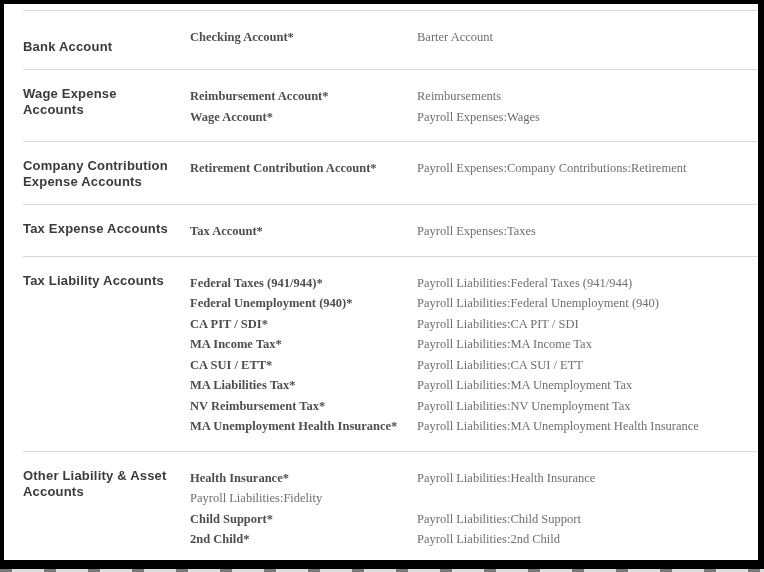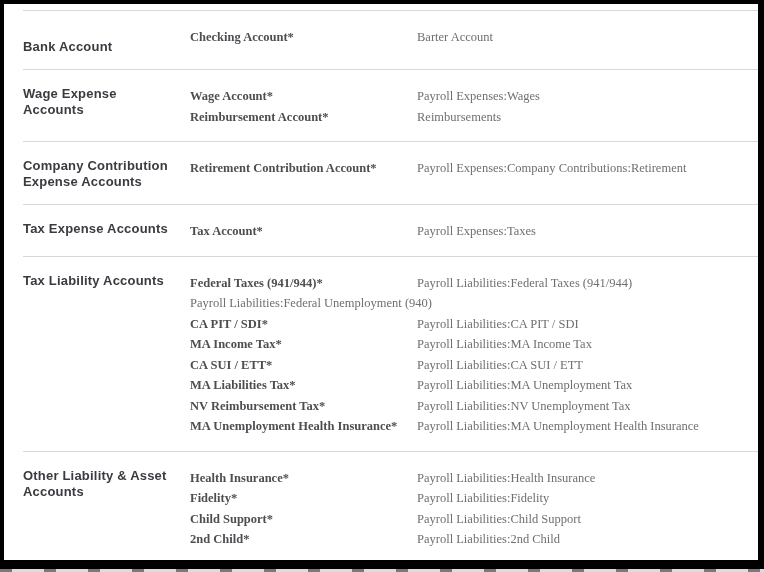--- a/index.html
+++ b/index.html
@@ -89,28 +89,28 @@
     <div class="field-value">Barter Account</div>
   </div>
 </div>
   </div>
 
   <div class="section">
     <div class="section-label">Wage Expense
 Accounts</div>
     <div class="rows">
   <div class="row">
+    <div class="field-label">Reimbursement Account*</div>
+    <div class="field-value">Reimbursements</div>
+  </div>
+
+  <div class="row">
     <div class="field-label">Wage Account*</div>
     <div class="field-value">Payroll Expenses:Wages</div>
   </div>
-
-  <div class="row">
-    <div class="field-label">Reimbursement Account*</div>
-    <div class="field-value">Reimbursements</div>
-  </div>
 </div>
   </div>
 
   <div class="section">
     <div class="section-label">Company Contribution
 Expense Accounts</div>
     <div class="rows">
   <div class="row">
     <div class="field-label">Retirement Contribution Account*</div>
     <div class="field-value">Payroll Expenses:Company Contributions:Retirement</div>
@@ -130,20 +130,21 @@
 
   <div class="section">
     <div class="section-label">Tax Liability Accounts</div>
     <div class="rows">
   <div class="row">
     <div class="field-label">Federal Taxes (941/944)*</div>
     <div class="field-value">Payroll Liabilities:Federal Taxes (941/944)</div>
   </div>
 
   <div class="row">
+    <div class="field-label">Federal Unemployment (940)*</div>
     <div class="field-value">Payroll Liabilities:Federal Unemployment (940)</div>
   </div>
 
   <div class="row">
     <div class="field-label">CA PIT / SDI*</div>
     <div class="field-value">Payroll Liabilities:CA PIT / SDI</div>
   </div>
 
   <div class="row">
     <div class="field-label">MA Income Tax*</div>
@@ -175,21 +176,20 @@
   <div class="section">
     <div class="section-label">Other Liability &amp; Asset
 Accounts</div>
     <div class="rows">
   <div class="row">
     <div class="field-label">Health Insurance*</div>
     <div class="field-value">Payroll Liabilities:Health Insurance</div>
   </div>
 
   <div class="row">
-    <div class="field-label">Fidelity*</div>
     <div class="field-value">Payroll Liabilities:Fidelity</div>
   </div>
 
   <div class="row">
     <div class="field-label">Child Support*</div>
     <div class="field-value">Payroll Liabilities:Child Support</div>
   </div>
 
   <div class="row">
     <div class="field-label">2nd Child*</div>

